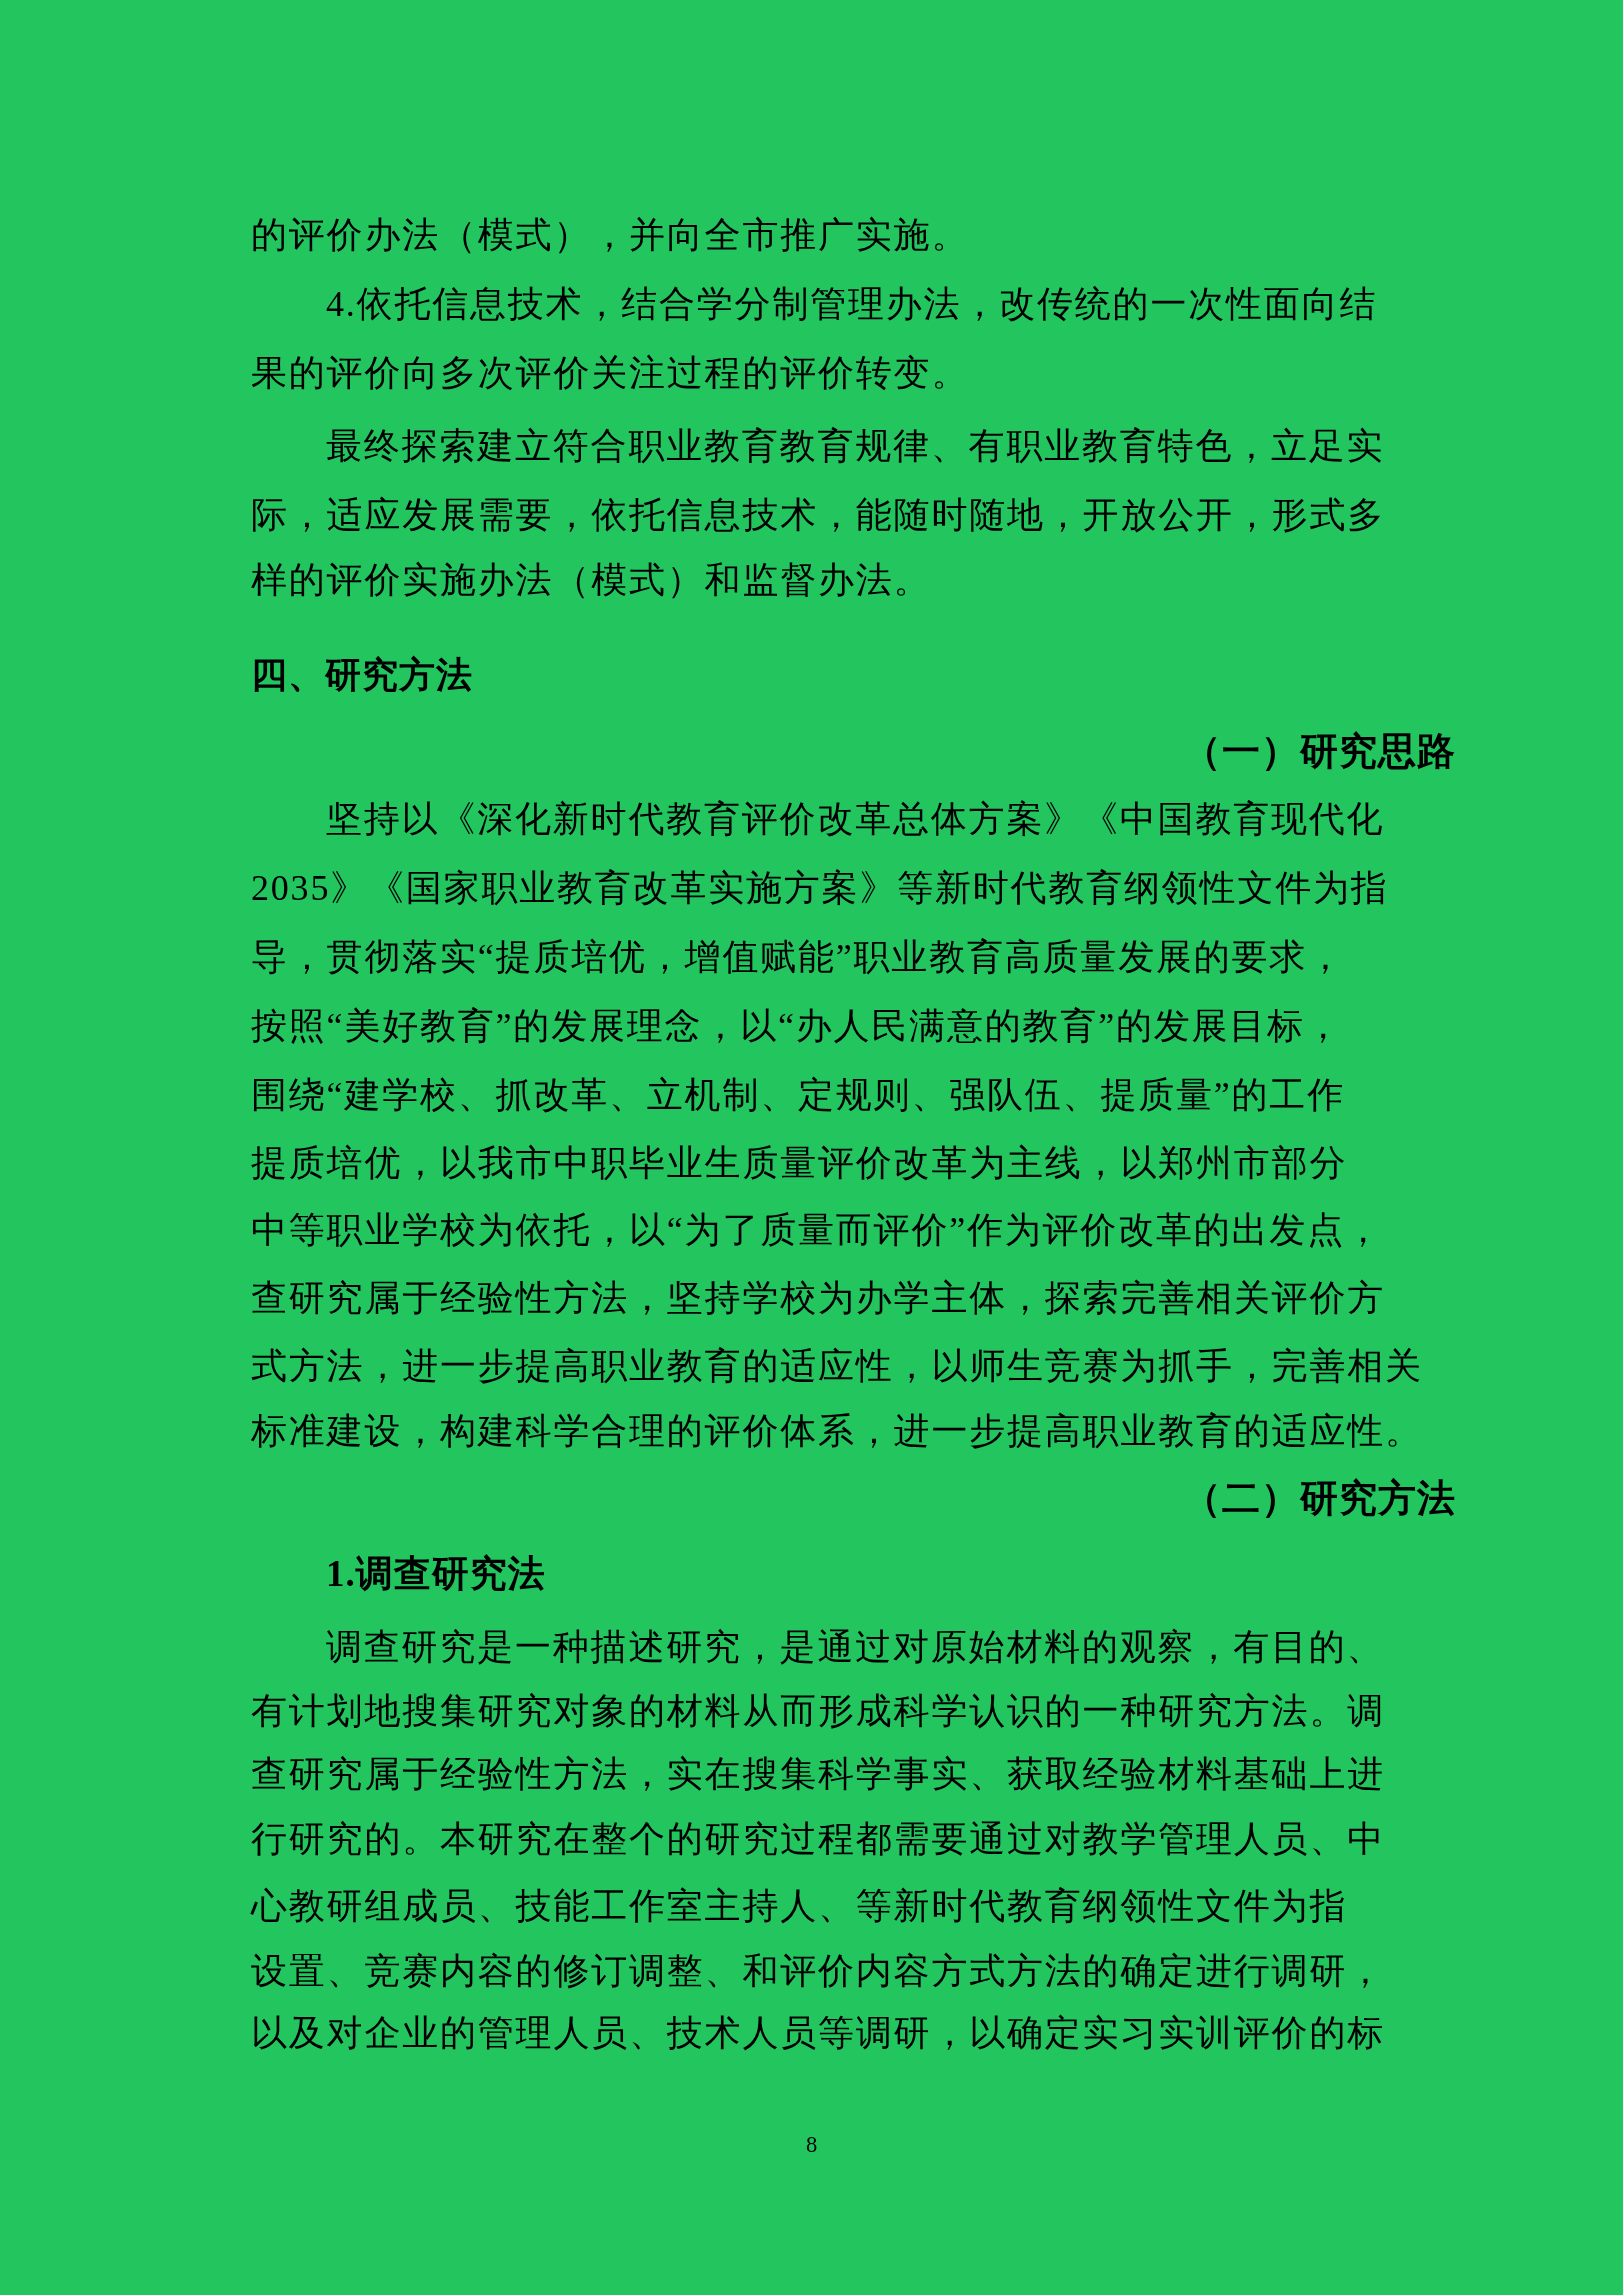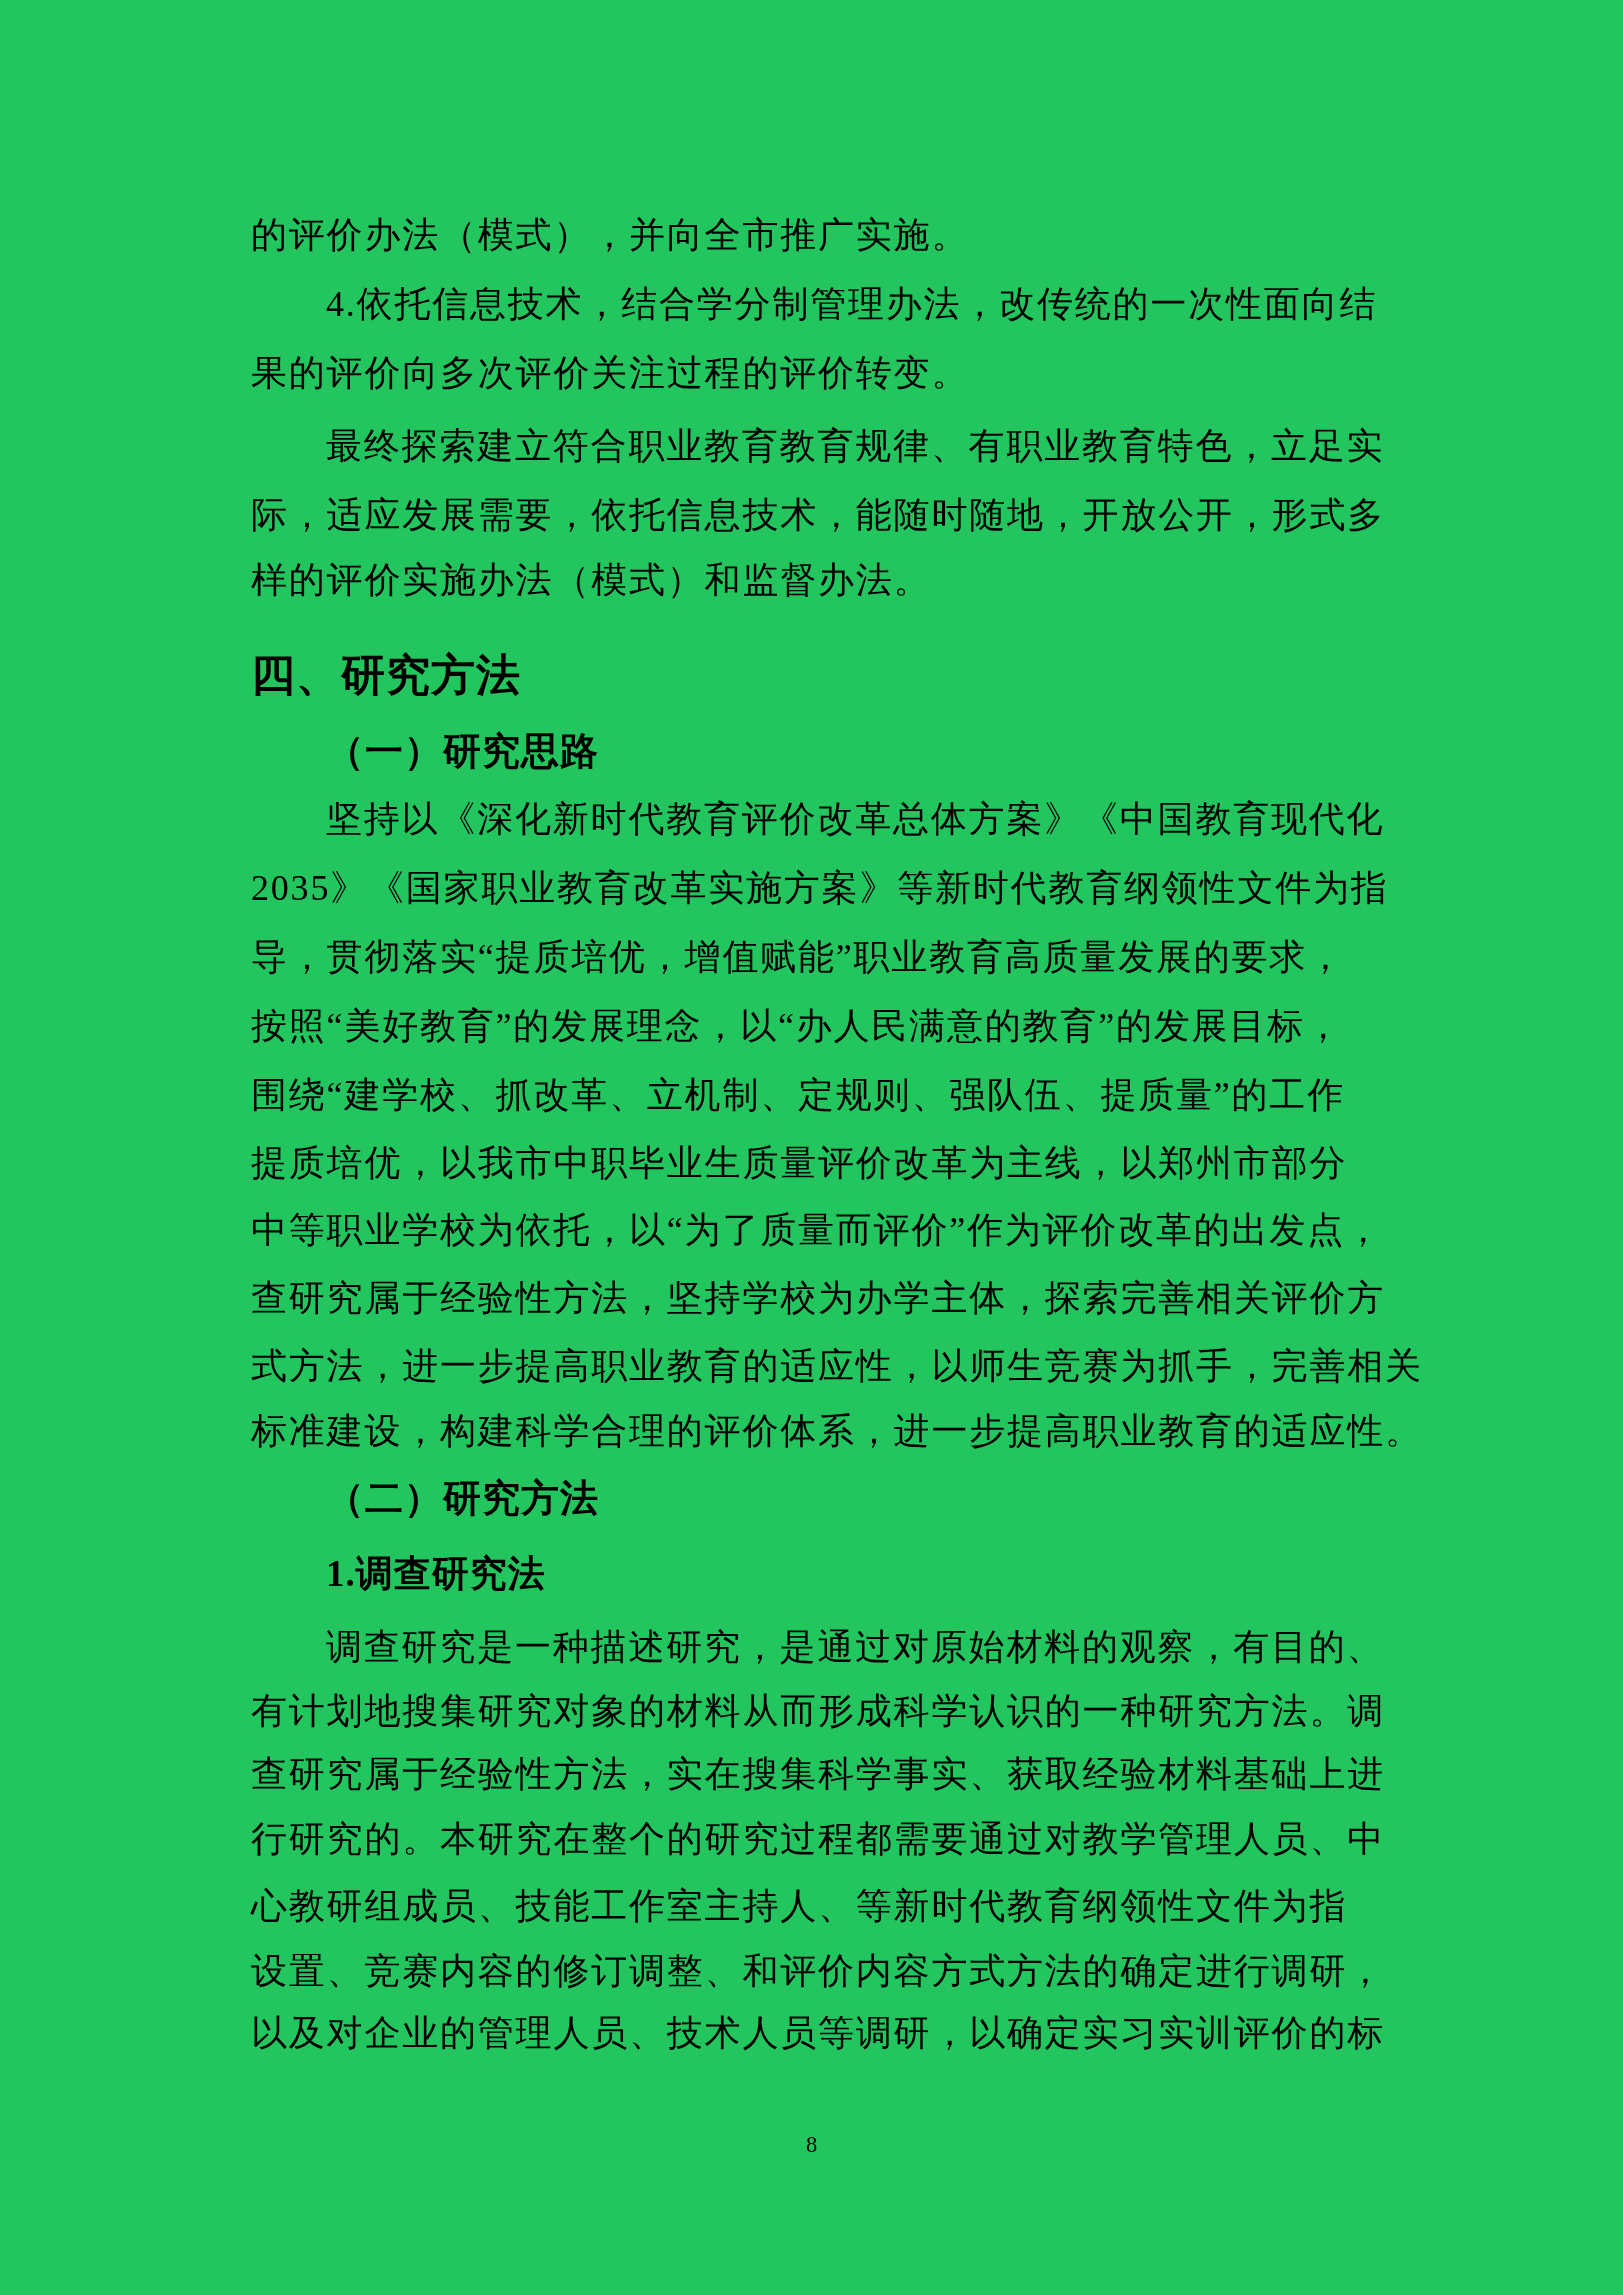--- a/index.html
+++ b/index.html
@@ -32,32 +32,33 @@
     line-height: 69px;
     height: 69px;
     letter-spacing: 1.8px;
     font-family: "Liberation Serif", serif;
     color: #000000;
   }
   .indent {
     padding-left: 75px;
   }
   .h1 {
-    font-size: 44px;
+    font-size: 36px;
     font-weight: bold;
     line-height: 77px;
     height: 77px;
     letter-spacing: 1px;
   }
   .h2 {
     font-size: 38px;
     font-weight: bold;
     line-height: 77px;
     height: 77px;
     letter-spacing: 1px;
+    text-align: right;
   }
   .h3 {
     font-size: 37px;
     font-weight: bold;
     line-height: 77px;
     height: 77px;
     letter-spacing: 1px;
   }
   .page-number {
     position: absolute;

